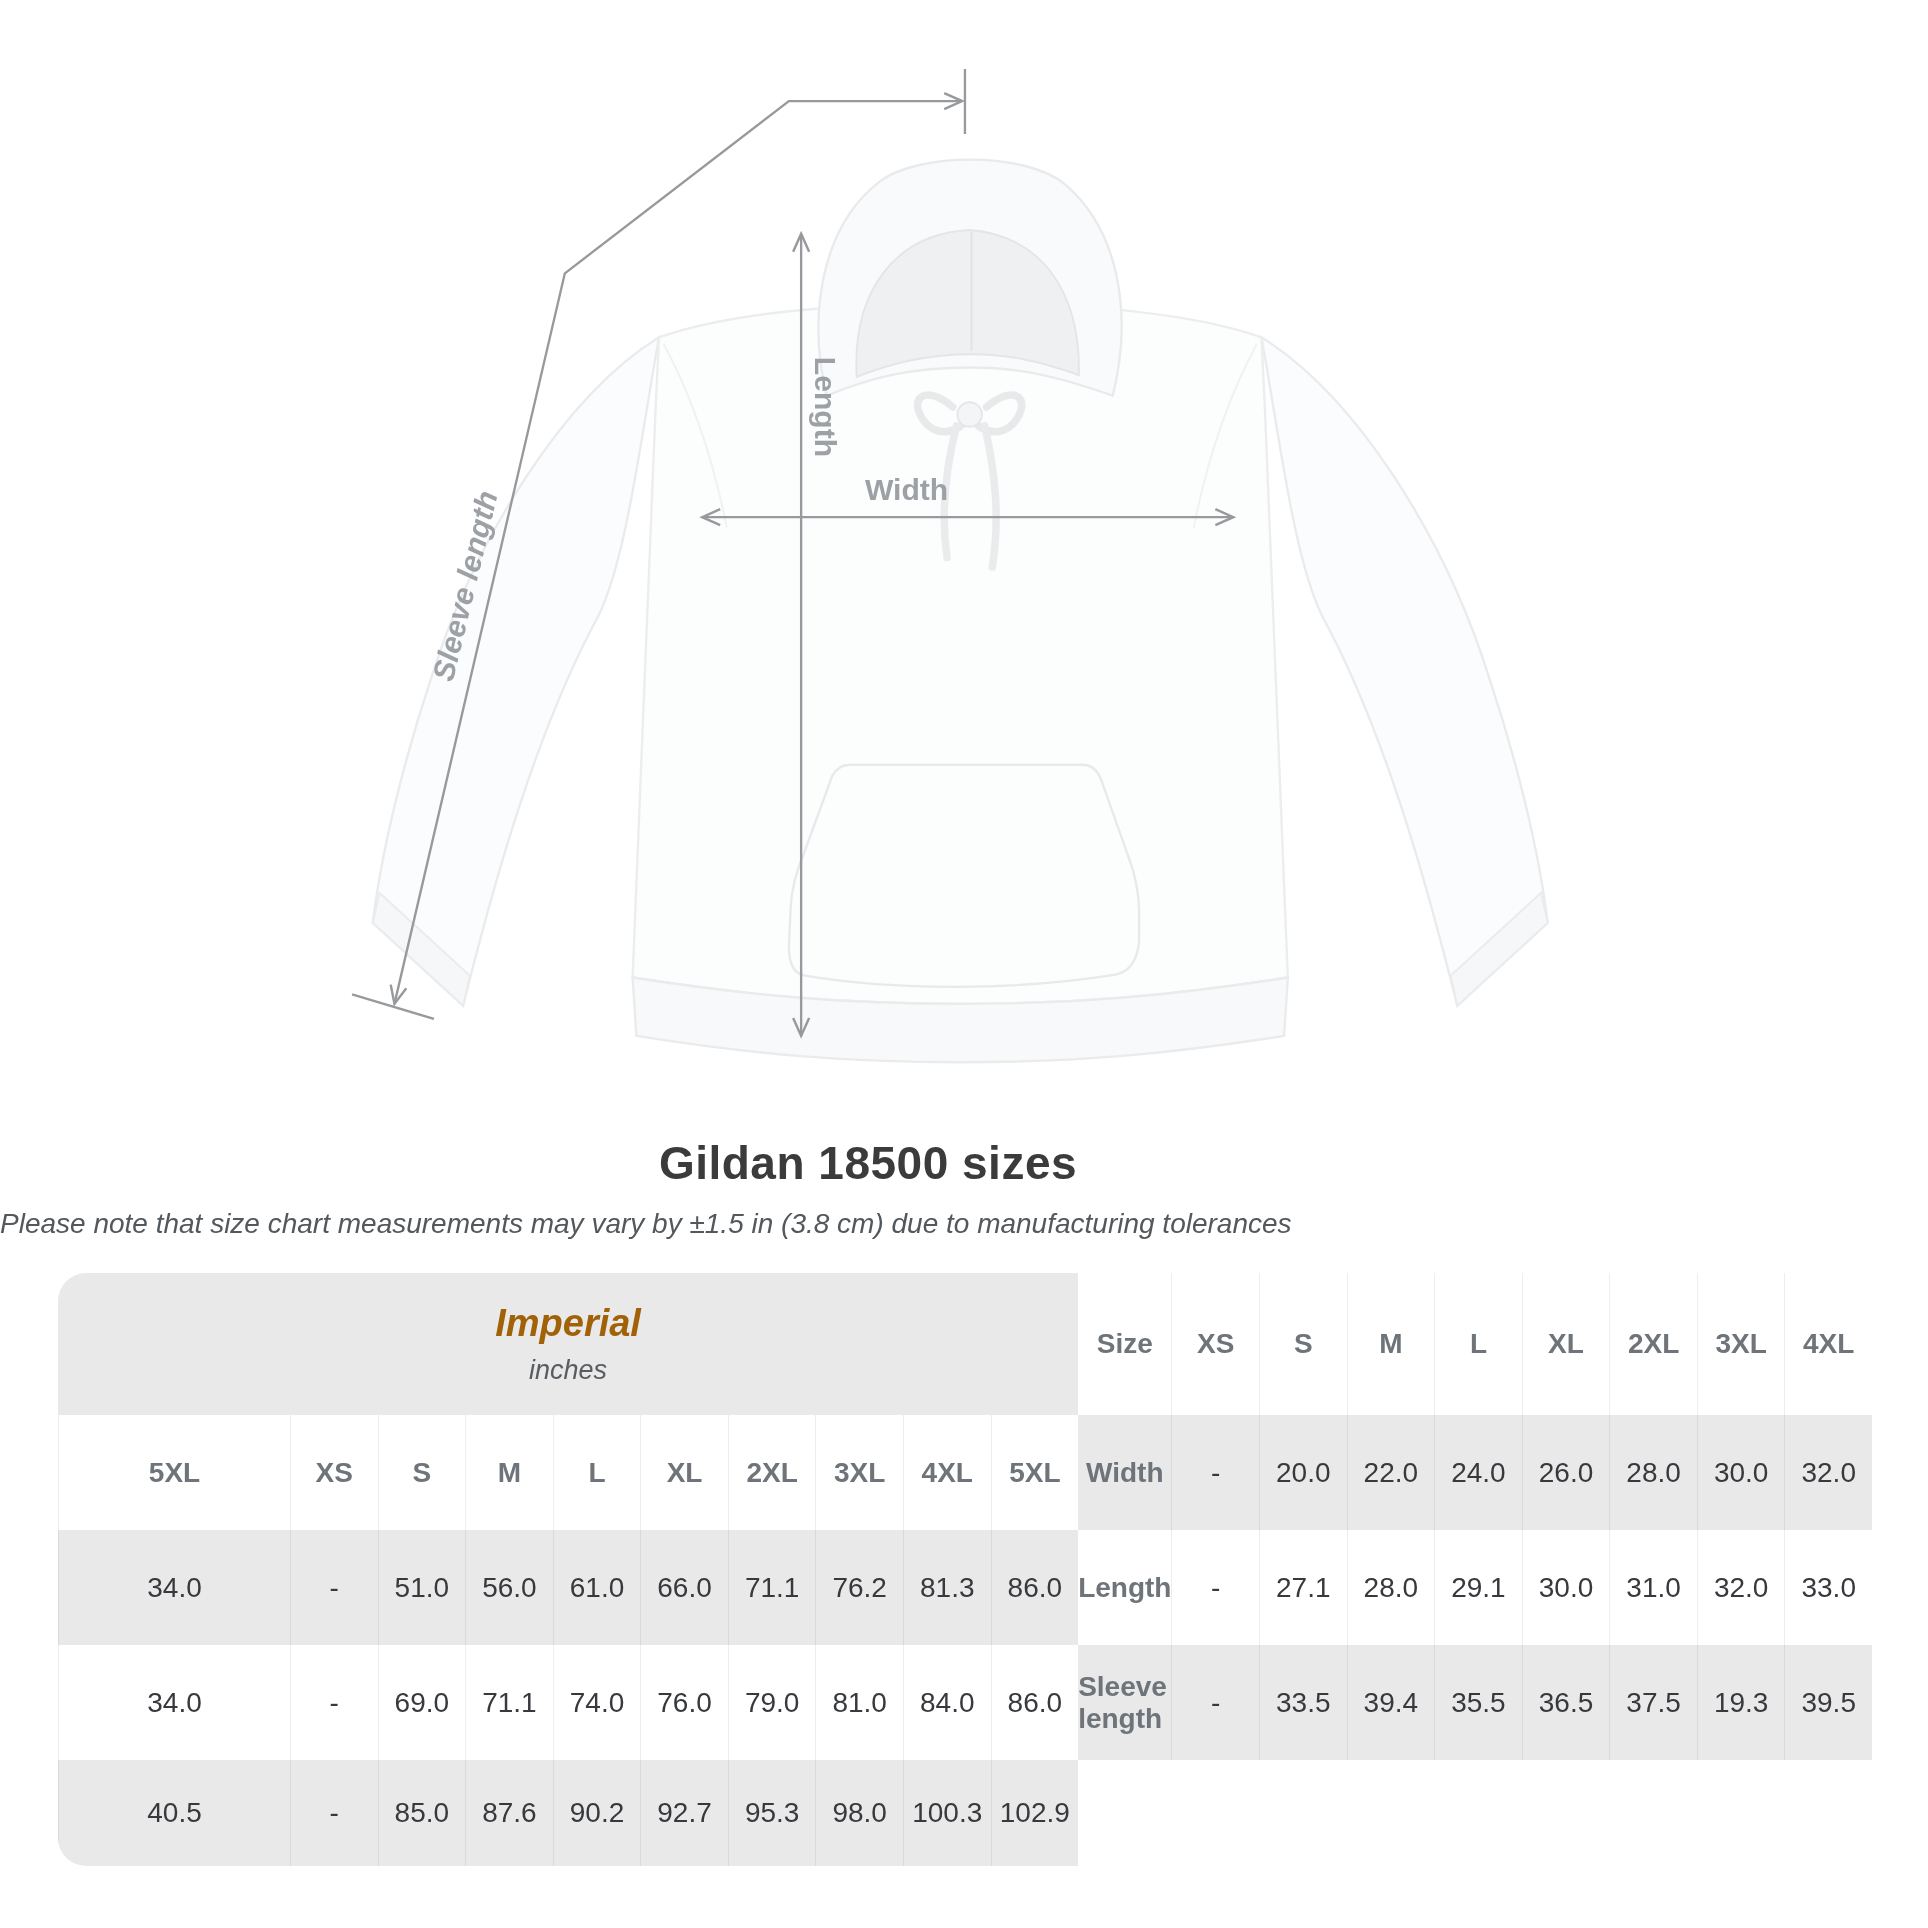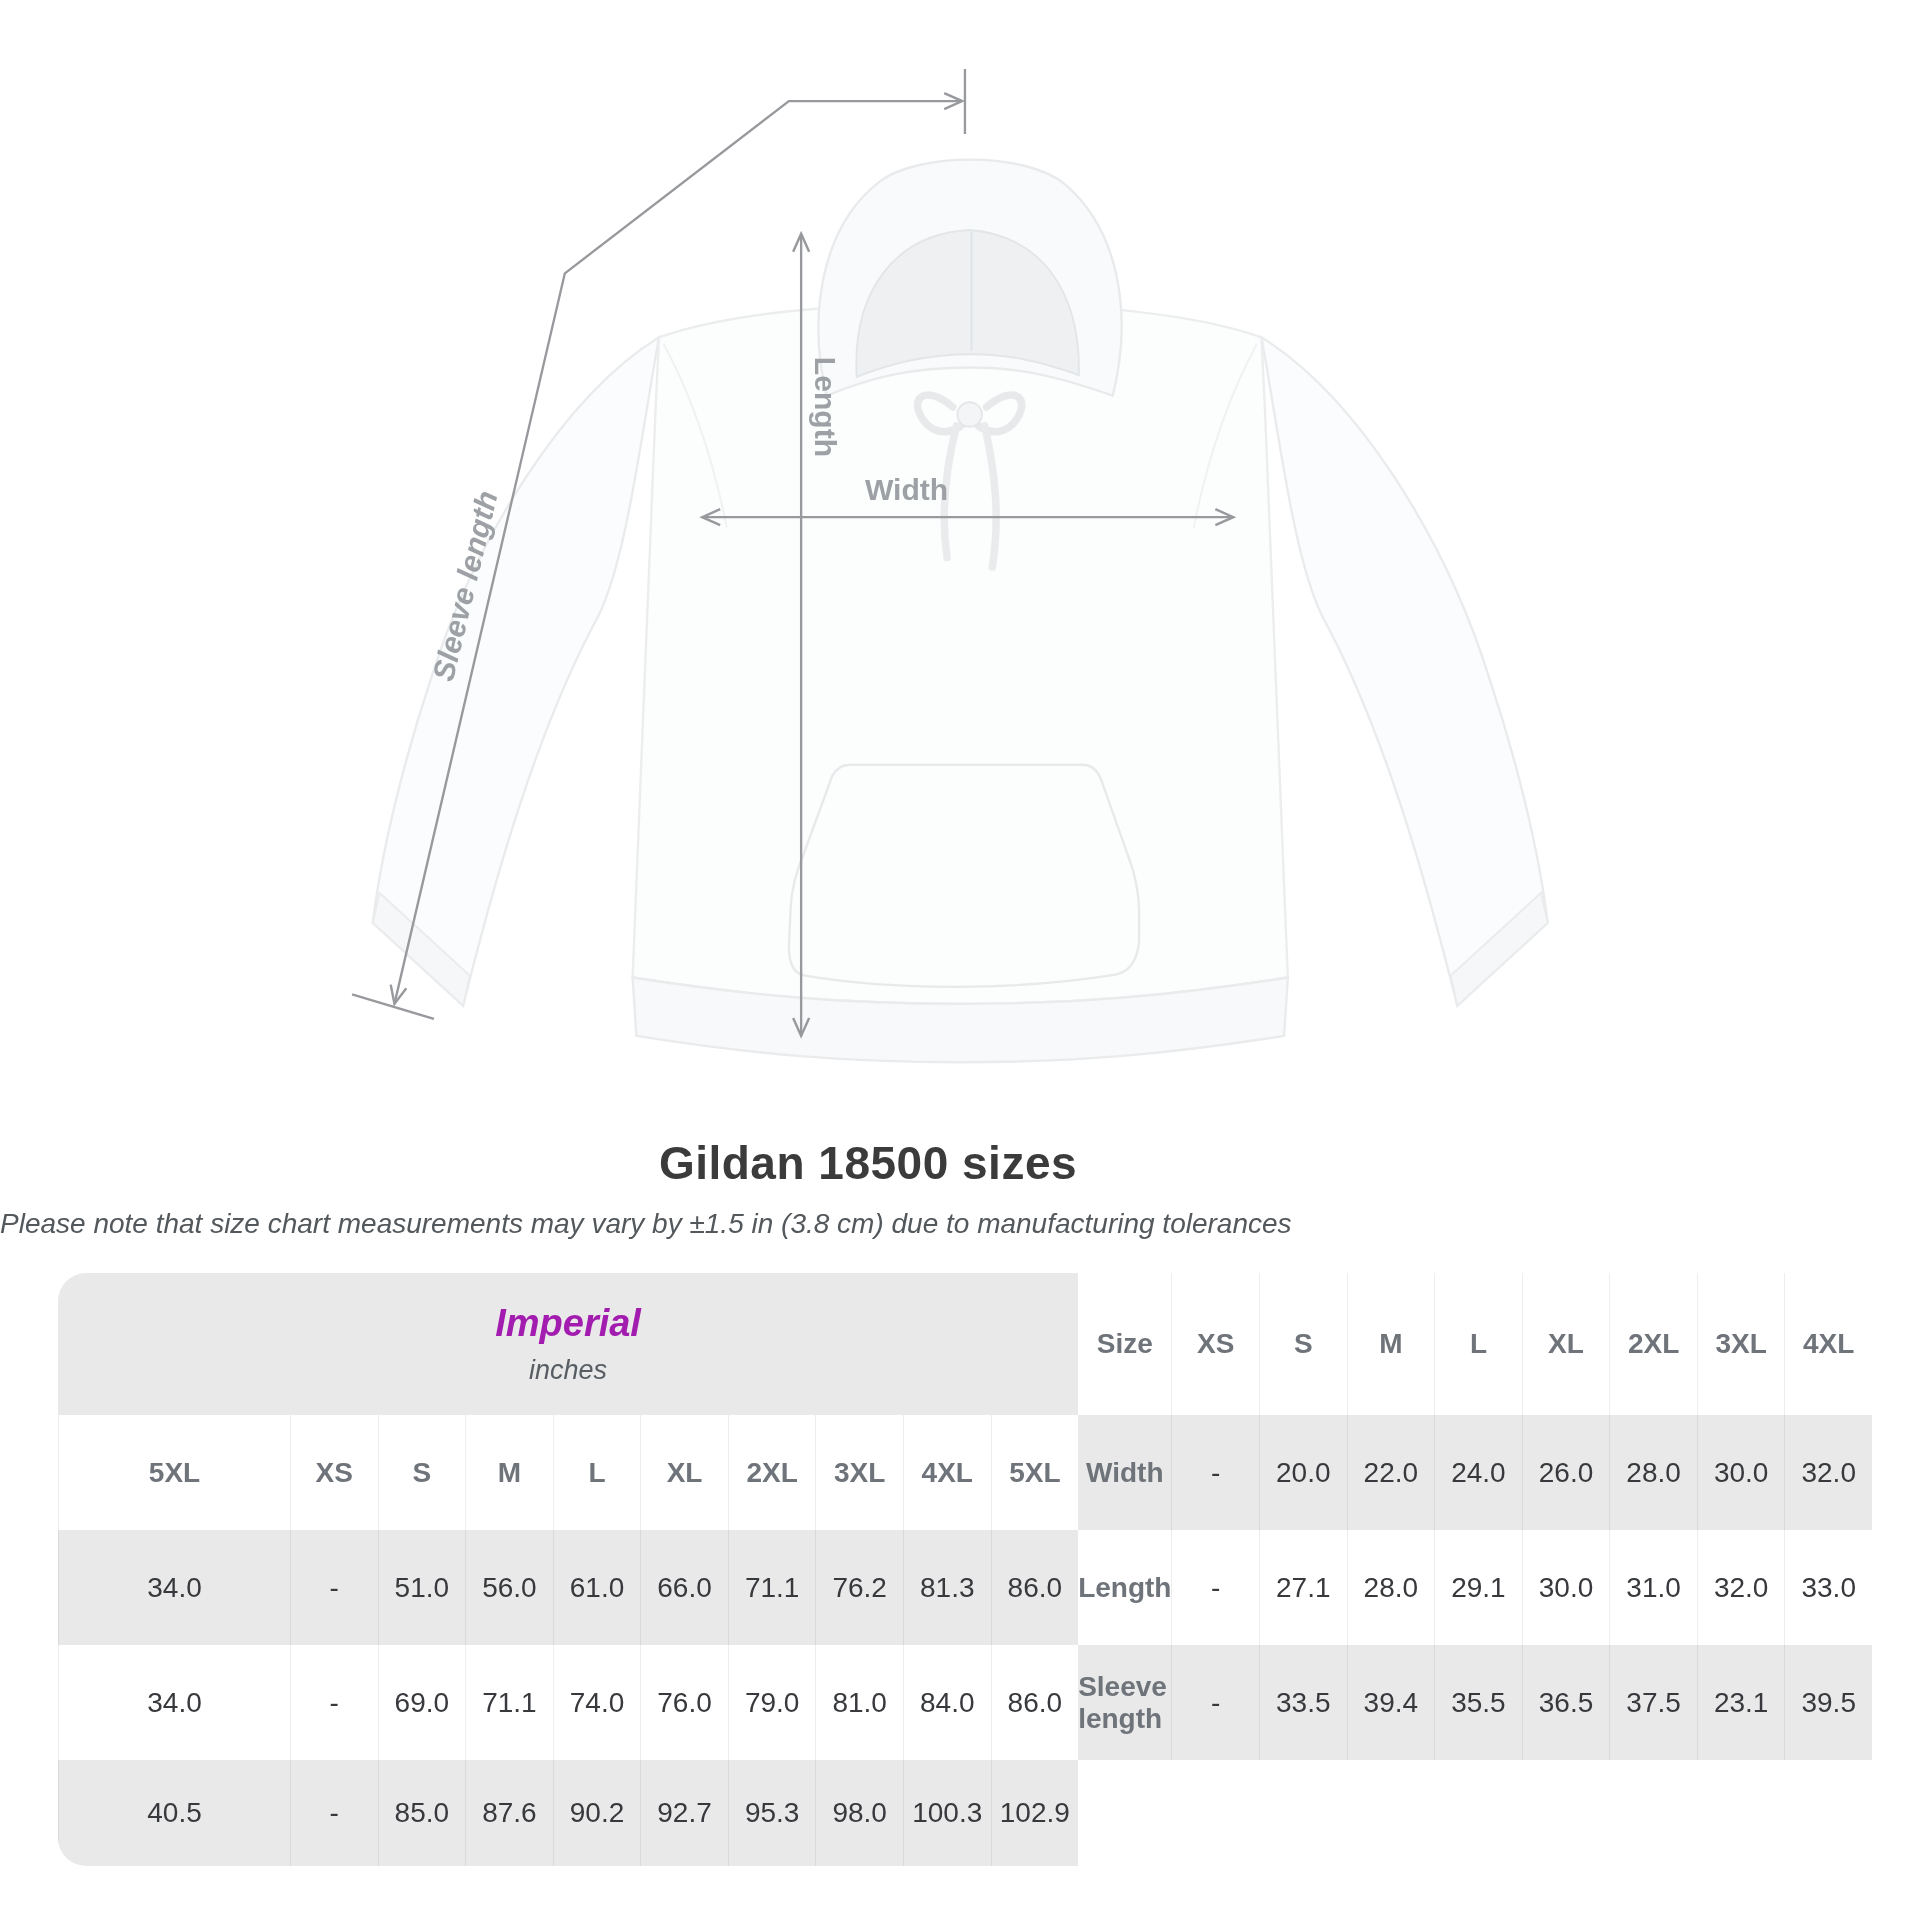--- a/index.html
+++ b/index.html
@@ -21,21 +21,21 @@
     display:grid;grid-template-columns:232px repeat(18,1fr);
     grid-template-rows:142px 115px 115px 115px 106px;
     border-radius:28px;overflow:hidden;background:#ffffff;
   }
   .group{
     grid-row:1;background:#e9e9ea;display:flex;flex-direction:column;
     align-items:center;justify-content:center;gap:9.4px;
   }
   .g1{grid-column:1 / span 10;}
   .g2{grid-column:11 / -1;}
-  .group-name{font-size:38px;font-weight:bold;font-style:italic;color:#a21caf;}
+  .group-name{font-size:38px;font-weight:bold;font-style:italic;color:#a16207;}
   .group-unit{font-size:27px;font-style:italic;color:#575d62;}
   .cell{display:flex;align-items:center;justify-content:center;}
   .sep{border-left:1.9px solid rgba(0,0,0,0.065);}
   .stripe{background:#e9e9ea;}
   .head{font-size:28px;font-weight:bold;color:#6e747a;}
   .rowlabel{font-size:28px;font-weight:bold;color:#6e747a;}
   .val{font-size:28px;color:#37393c;}
 </style>
 </head>
 <body>
@@ -155,21 +155,21 @@
       <div class="cell val sep">81.0</div>
       <div class="cell val sep">84.0</div>
       <div class="cell val sep">86.0</div>
       <div class="cell rowlabel stripe">Sleeve length</div>
       <div class="cell val sep stripe">-</div>
       <div class="cell val sep stripe">33.5</div>
       <div class="cell val sep stripe">39.4</div>
       <div class="cell val sep stripe">35.5</div>
       <div class="cell val sep stripe">36.5</div>
       <div class="cell val sep stripe">37.5</div>
-      <div class="cell val sep stripe">23.1</div>
+      <div class="cell val sep stripe">19.3</div>
       <div class="cell val sep stripe">39.5</div>
       <div class="cell val sep stripe">40.5</div>
       <div class="cell val sep stripe">-</div>
       <div class="cell val sep stripe">85.0</div>
       <div class="cell val sep stripe">87.6</div>
       <div class="cell val sep stripe">90.2</div>
       <div class="cell val sep stripe">92.7</div>
       <div class="cell val sep stripe">95.3</div>
       <div class="cell val sep stripe">98.0</div>
       <div class="cell val sep stripe">100.3</div>

